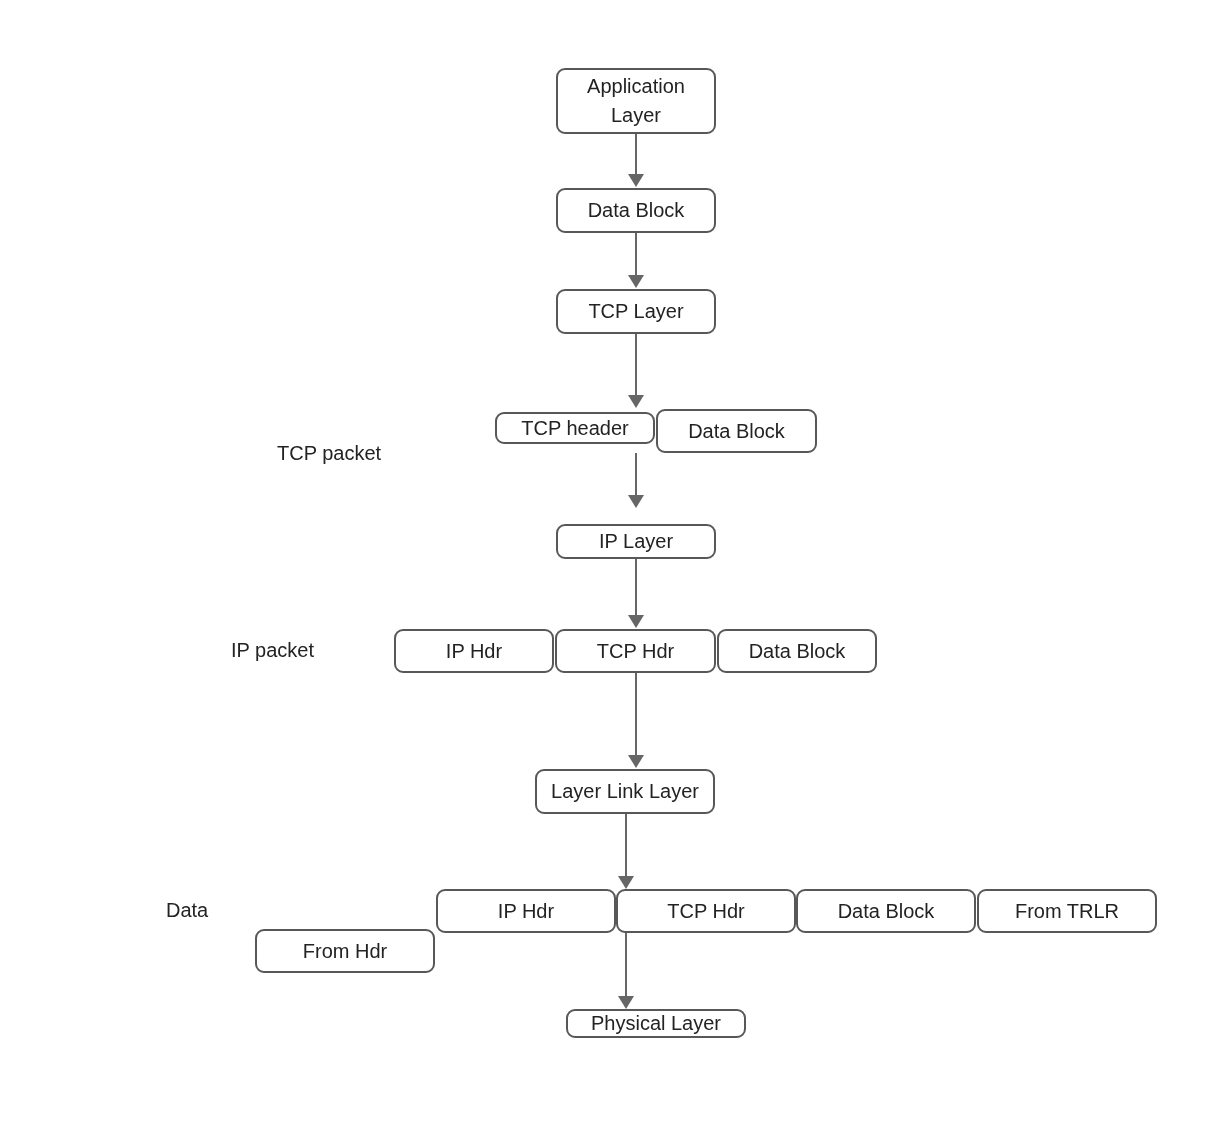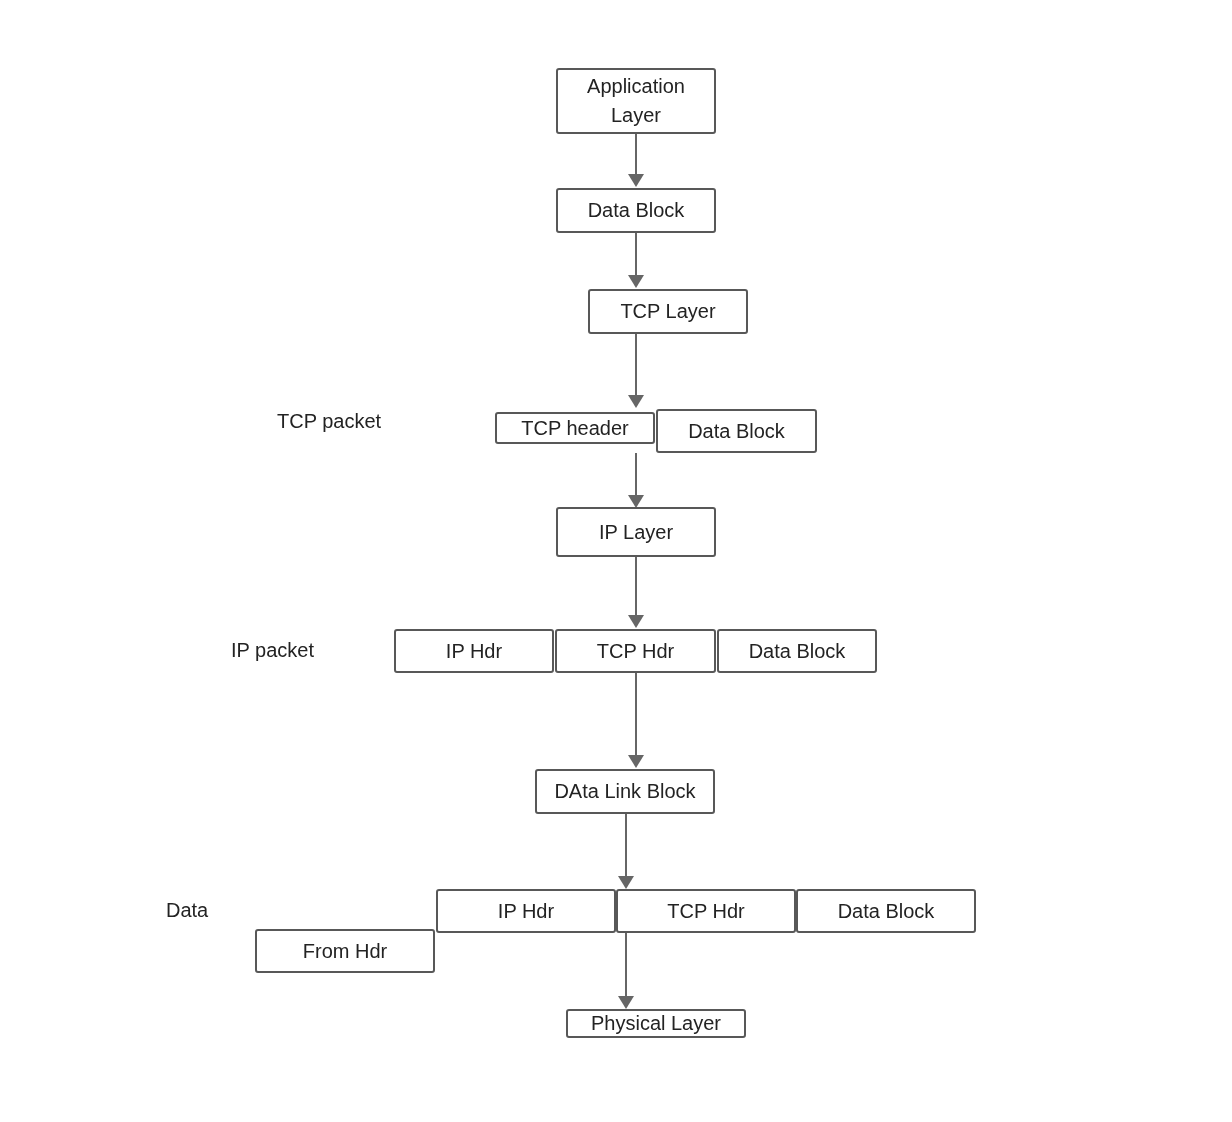--- a/index.html
+++ b/index.html
@@ -18,21 +18,21 @@
     position: relative;
     width: 1232px;
     height: 1122px;
   }
   
   .node {
     position: absolute;
     box-sizing: border-box;
     background: #ffffff;
     border: 2.5px solid #585858;
-    border-radius: 3px;
+    border-radius: 9px;
     display: flex;
     align-items: center;
     justify-content: center;
     text-align: center;
     font-size: 20px;
     line-height: 25px;
     color: #232323;
     z-index: 3;
     white-space: pre-line;
   }
@@ -85,68 +85,69 @@
     <div class="head"></div>
   </div>
 
   <div class="node" style="left:556px; top:188px; width:160px; height:45px;">Data Block</div>
 
   <div class="arrow" style="left:628px; top:233px; width:16px; height:55px;">
     <div class="shaft" style="height:42px;"></div>
     <div class="head"></div>
   </div>
 
-  <div class="node" style="left:556px; top:289px; width:160px; height:45px;margin-left:32px;">TCP Layer</div>
+  <div class="node" style="left:556px; top:289px; width:160px; height:45px;">TCP Layer</div>
 
   <div class="arrow" style="left:628px; top:334px; width:16px; height:74px;">
     <div class="shaft" style="height:61px;"></div>
     <div class="head"></div>
   </div>
 
-  <div class="row-label" style="left:277px; top:410px;">TCP packet</div>
+  <div class="row-label" style="left:277px; top:442px;">TCP packet</div>
 
   <div class="node" style="left:495px; top:412px; width:160px; height:32px;">TCP header</div>
   <div class="node" style="left:656px; top:409px; width:161px; height:44px;">Data Block</div>
 
   <div class="arrow" style="left:628px; top:453px; width:16px; height:55px;">
     <div class="shaft" style="height:42px;"></div>
     <div class="head"></div>
   </div>
 
-  <div class="node" style="left:556px; top:507px; width:160px; height:50px;">IP Layer</div>
+  <div class="node" style="left:556px; top:524px; width:160px; height:35px;">IP Layer</div>
 
   <div class="arrow" style="left:628px; top:554px; width:16px; height:74px;">
     <div class="shaft" style="height:61px;"></div>
     <div class="head"></div>
   </div>
 
   <div class="row-label" style="left:231px; top:639px;text-align:center;">IP packet</div>
 
   <div class="node" style="left:394px; top:629px; width:160px; height:44px;">IP Hdr</div>
   <div class="node" style="left:555px; top:629px; width:161px; height:44px;">TCP Hdr</div>
   <div class="node" style="left:717px; top:629px; width:160px; height:44px;">Data Block</div>
 
   <div class="arrow" style="left:628px; top:673px; width:16px; height:95px;">
     <div class="shaft" style="height:82px;"></div>
     <div class="head"></div>
   </div>
 
-  <div class="node" style="left:535px; top:769px; width:180px; height:45px;">DAta Link Block</div>
+  <div class="node" style="left:535px; top:769px; width:180px; height:45px;">Layer Link Layer</div>
 
   <div class="arrow" style="left:618px; top:814px; width:16px; height:75px;">
     <div class="shaft" style="height:62px;"></div>
     <div class="head"></div>
   </div>
 
   <div class="row-label" style="left:166px; top:899px;">Data</div>
 
   <div class="node" style="left:255px; top:889px; width:180px; height:44px;margin-top:40px;">From Hdr</div>
   <div class="node" style="left:436px; top:889px; width:180px; height:44px;">IP Hdr</div>
   <div class="node" style="left:616px; top:889px; width:180px; height:44px;">TCP Hdr</div>
   <div class="node" style="left:796px; top:889px; width:180px; height:44px;">Data Block</div>
+  <div class="node" style="left:977px; top:889px; width:180px; height:44px;">From TRLR</div>
 
   <div class="arrow" style="left:618px; top:933px; width:16px; height:76px;">
     <div class="shaft" style="height:63px;"></div>
     <div class="head"></div>
   </div>
 
   <div class="node" style="left:566px; top:1009px; width:180px; height:29px;">Physical Layer</div>
 
 </div>
 

